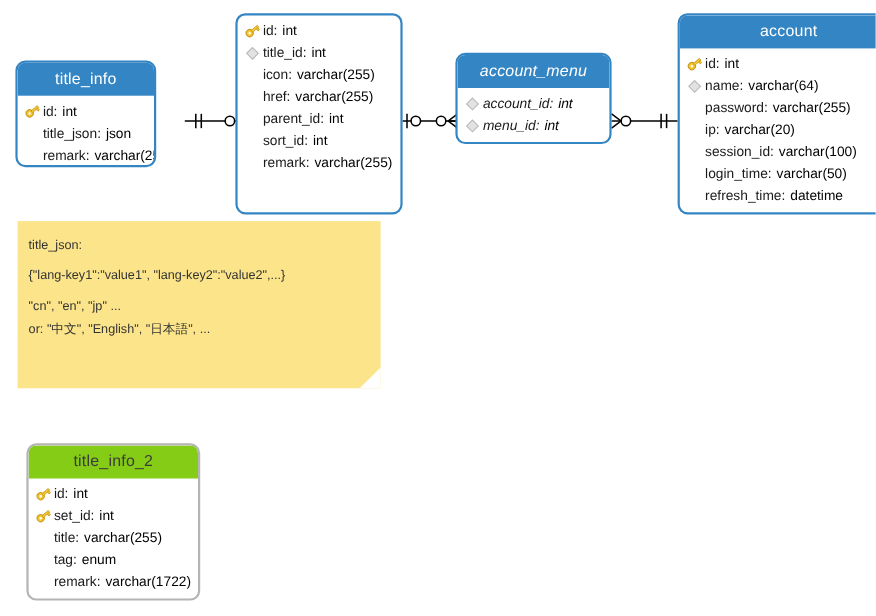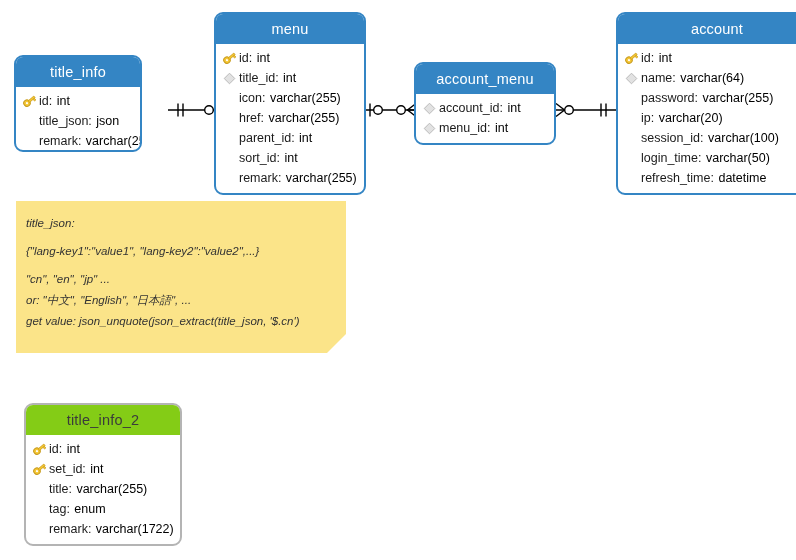--- a/index.html
+++ b/index.html
@@ -91,21 +91,20 @@
     background: #fbe489;
     color: #333333;
     font-size: 11.5px;
   }
   .note-inner {
     padding: 12px 10px 10px 10px;
   }
   .note-line {
     line-height: 21px;
     white-space: pre;
-    font-style: italic;
   }
   .note-line.gap { margin-bottom: 7px; }
   .note-fold {
     position: absolute;
     right: 0;
     bottom: 0;
     width: 0;
     height: 0;
     border-left: 19px solid transparent;
     border-bottom: 19px solid #ffffff;
@@ -175,21 +174,20 @@
       <div class="field">
         <span class="field-icon"></span>
         <span class="field-name">remark</span>
         <span class="colon">:&nbsp;</span>
         <span class="field-type">varchar(255)</span>
       </div>
     </div>
   </div>
 
   <div class="entity" id="ent-menu" style="left:214px; top:12px; width:152px; height:183px;">
-    <div class="entity-header">menu</div>
     <div class="entity-body">
       <div class="field">
         <span class="field-icon">
           <svg width="15" height="14" viewBox="0 0 15 14">
               <g transform="rotate(-40 7.5 7)">
                 <circle cx="4.2" cy="7" r="3.2" fill="#f5c633" stroke="#c79a1b" stroke-width="1"></circle>
                 <circle cx="4.2" cy="7" r="1.1" fill="#fff"></circle>
                 <rect x="6.6" y="6" width="7.4" height="2.1" fill="#f5c633" stroke="#c79a1b" stroke-width=".7"></rect>
                 <rect x="11.3" y="8" width="1.7" height="2.3" fill="#f5c633" stroke="#c79a1b" stroke-width=".7"></rect>
               </g>
@@ -235,21 +233,21 @@
       </div>
       <div class="field">
         <span class="field-icon"></span>
         <span class="field-name">remark</span>
         <span class="colon">:&nbsp;</span>
         <span class="field-type">varchar(255)</span>
       </div>
     </div>
   </div>
 
-  <div class="entity" id="ent-account_menu" style="left:414px; top:62px; width:142px; height:83px;">
+  <div class="entity" id="ent-account_menu" style="left:414px; top:48px; width:142px; height:83px;font-style:italic;">
     <div class="entity-header">account_menu</div>
     <div class="entity-body">
       <div class="field">
         <span class="field-icon">
           <svg width="13" height="13" viewBox="0 0 13 13">
               <path d="M6.5 1.2 L11.8 6.5 L6.5 11.8 L1.2 6.5 Z" fill="#e2e2e2" stroke="#b9b9b9" stroke-width="1"></path>
             </svg>
         </span>
         <span class="field-name">account_id</span>
         <span class="colon">:&nbsp;</span>
@@ -328,21 +326,20 @@
       </div>
     </div>
   </div>
 
   <div class="note" style="left:16px; top:201px; width:330px; height:152px;">
     <div class="note-inner">
       <div class="note-line gap">title_json:</div>
       <div class="note-line gap">{"lang-key1":"value1", "lang-key2":"value2",...}</div>
       <div class="note-line">"cn", "en", "jp" ...</div>
       <div class="note-line">or: "中文", "English", "日本語", ...</div>
-      <div class="note-line">get value: json_unquote(json_extract(title_json, '$.cn')</div>
     </div>
     <div class="note-fold"></div>
   </div>
 
   <div class="entity grey" id="ent-title_info_2" style="left:24px; top:403px; width:158px; height:143px;">
     <div class="entity-header">title_info_2</div>
     <div class="entity-body">
       <div class="field">
         <span class="field-icon">
           <svg width="15" height="14" viewBox="0 0 15 14">

